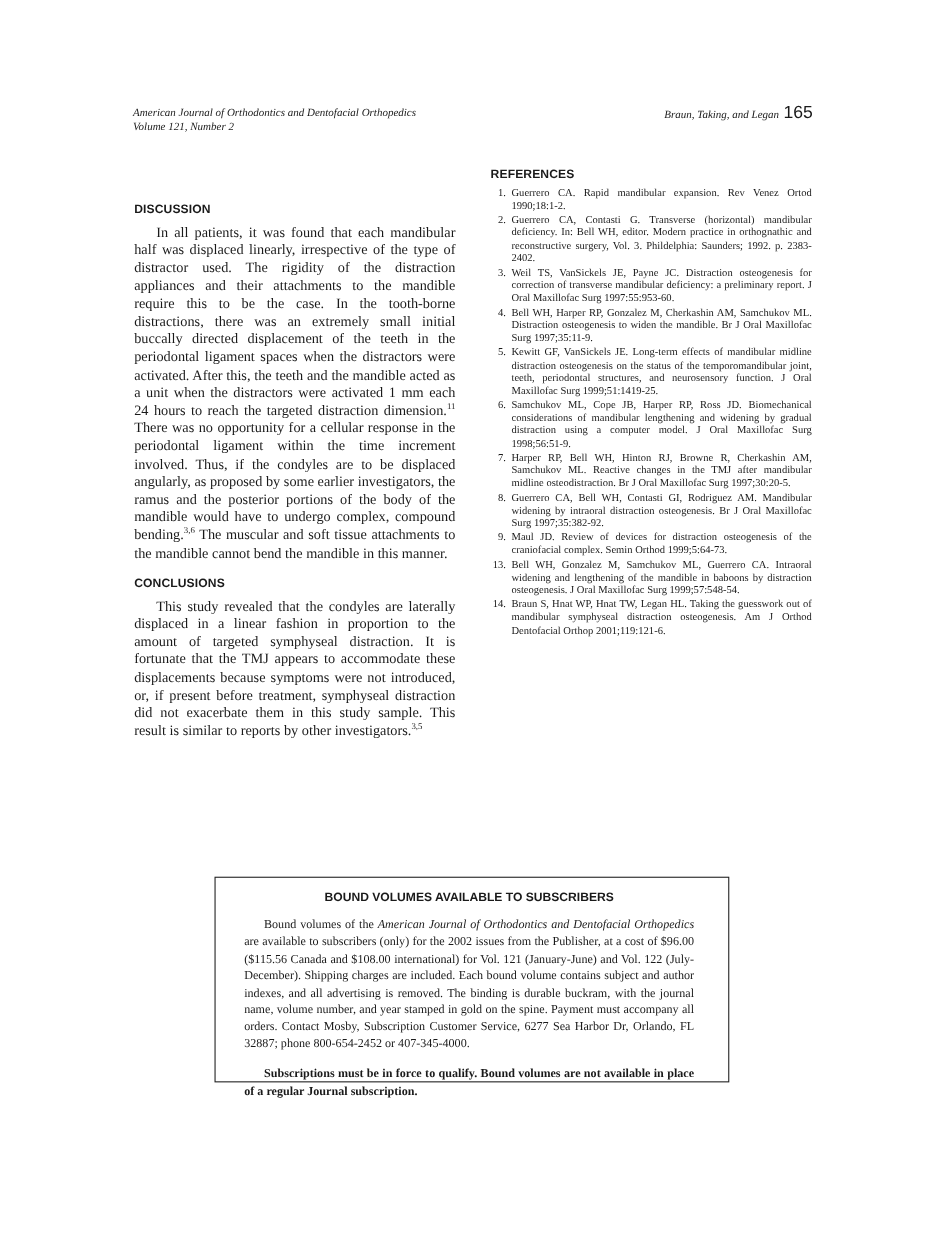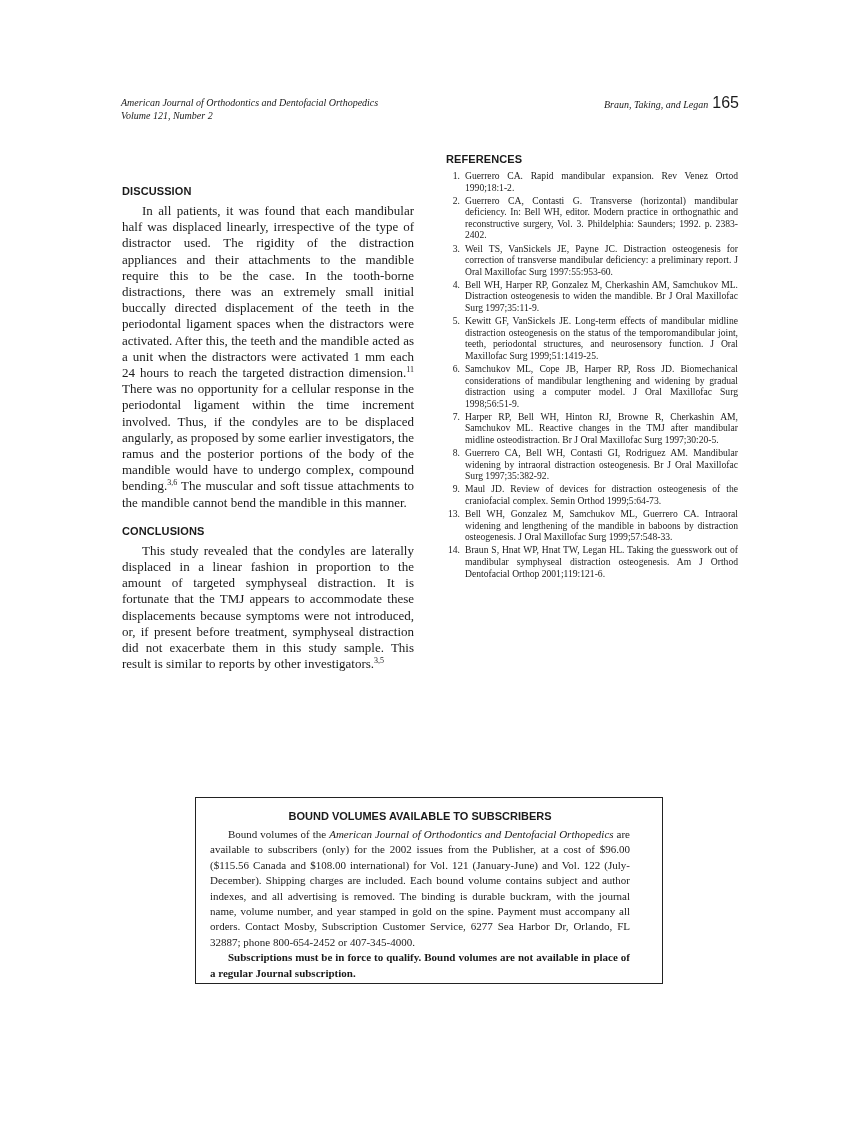--- a/index.html
+++ b/index.html
@@ -9,23 +9,23 @@
   .rh-right { position: absolute; right: 0; top: 0; }
   .rh-right .pg { font-family: "Liberation Sans", sans-serif; font-style: normal; font-weight: normal; font-size: 16px; margin-left: 4px; text-align: center; }
   .col-left { position: absolute; top: 153px; left: 122px; width: 292px; margin-top: 32px; }
   .col-right { position: absolute; top: 153px; left: 446px; width: 292px; }
   .sec-head { font-family: "Liberation Sans", sans-serif; font-weight: bold; font-size: 11px; margin: 0 0 6px 0; letter-spacing: 0.1px; }
   .body-text { font-family: "Liberation Serif", serif; font-size: 13px; line-height: 16.2px; text-align: justify; text-indent: 20px; margin: 0 0 14px 0; }
   sup { font-size: 8px; line-height: 0; vertical-align: super; }
   .refs { list-style: none; margin: 0; padding: 0; font-family: "Liberation Serif", serif; font-size: 9.6px; line-height: 11.6px; }
   .ref-item { position: relative; padding-left: 19px; text-align: justify; margin: 0 0 1.5px 0; }
   .ref-num { position: absolute; left: 0; width: 14px; text-align: right; }
-  .box { position: absolute; left: 195px; top: 797px; width: 468px; height: 187px; border: 1.5px solid #222; box-sizing: border-box; padding: 12px 32px 0 14px; }
+  .box { position: absolute; left: 195px; top: 797px; width: 468px; height: 187px; border: 1.5px solid #222; box-sizing: border-box; padding: 12px 19px 0 14px; }
   .box-title { font-family: "Liberation Sans", sans-serif; font-weight: bold; font-size: 11px; text-align: center; margin: 0 0 5px 0; }
-  .box-text { font-family: "Liberation Serif", serif; font-size: 11px; line-height: 15.4px; text-align: justify; text-indent: 18px; margin: 0; }
+  .box-text { font-family: "Liberation Serif", serif; font-size: 11px; line-height: 15.4px; text-align: justify; text-indent: 18px; margin: 12px; }
   .box-text.bold { font-weight: bold; }
   .it { font-style: italic; }
 </style>
 </head>
 <body>
 
 <div class="running-head">
   <div class="rh-left">
     <div>American Journal of Orthodontics and Dentofacial Orthopedics</div>
     <div>Volume 121, Number 2</div>
@@ -52,21 +52,21 @@
     <ol class="refs">
       <li class="ref-item"><span class="ref-num">1.</span><span>Guerrero CA. Rapid mandibular expansion. Rev Venez Ortod 1990;18:1-2.</span></li>
       <li class="ref-item"><span class="ref-num">2.</span><span>Guerrero CA, Contasti G. Transverse (horizontal) mandibular deficiency. In: Bell WH, editor. Modern practice in orthognathic and reconstructive surgery, Vol. 3. Phildelphia: Saunders; 1992. p. 2383-2402.</span></li>
       <li class="ref-item"><span class="ref-num">3.</span><span>Weil TS, VanSickels JE, Payne JC. Distraction osteogenesis for correction of transverse mandibular deficiency: a preliminary report. J Oral Maxillofac Surg 1997:55:953-60.</span></li>
       <li class="ref-item"><span class="ref-num">4.</span><span>Bell WH, Harper RP, Gonzalez M, Cherkashin AM, Samchukov ML. Distraction osteogenesis to widen the mandible. Br J Oral Maxillofac Surg 1997;35:11-9.</span></li>
       <li class="ref-item"><span class="ref-num">5.</span><span>Kewitt GF, VanSickels JE. Long-term effects of mandibular midline distraction osteogenesis on the status of the temporomandibular joint, teeth, periodontal structures, and neurosensory function. J Oral Maxillofac Surg 1999;51:1419-25.</span></li>
       <li class="ref-item"><span class="ref-num">6.</span><span>Samchukov ML, Cope JB, Harper RP, Ross JD. Biomechanical considerations of mandibular lengthening and widening by gradual distraction using a computer model. J Oral Maxillofac Surg 1998;56:51-9.</span></li>
       <li class="ref-item"><span class="ref-num">7.</span><span>Harper RP, Bell WH, Hinton RJ, Browne R, Cherkashin AM, Samchukov ML. Reactive changes in the TMJ after mandibular midline osteodistraction. Br J Oral Maxillofac Surg 1997;30:20-5.</span></li>
       <li class="ref-item"><span class="ref-num">8.</span><span>Guerrero CA, Bell WH, Contasti GI, Rodriguez AM. Mandibular widening by intraoral distraction osteogenesis. Br J Oral Maxillofac Surg 1997;35:382-92.</span></li>
       <li class="ref-item"><span class="ref-num">9.</span><span>Maul JD. Review of devices for distraction osteogenesis of the craniofacial complex. Semin Orthod 1999;5:64-73.</span></li>
-      <li class="ref-item"><span class="ref-num">13.</span><span>Bell WH, Gonzalez M, Samchukov ML, Guerrero CA. Intraoral widening and lengthening of the mandible in baboons by distraction osteogenesis. J Oral Maxillofac Surg 1999;57:548-33.</span></li>
+      <li class="ref-item"><span class="ref-num">13.</span><span>Bell WH, Gonzalez M, Samchukov ML, Guerrero CA. Intraoral widening and lengthening of the mandible in baboons by distraction osteogenesis. J Oral Maxillofac Surg 1999;57:548-54.</span></li>
       <li class="ref-item"><span class="ref-num">14.</span><span>Braun S, Hnat WP, Hnat TW, Legan HL. Taking the guesswork out of mandibular symphyseal distraction osteogenesis. Am J Orthod Dentofacial Orthop 2001;119:121-6.</span></li>
     </ol>
   </section>
 </div>
 
 <div class="box">
   <h3 class="box-title">BOUND VOLUMES AVAILABLE TO SUBSCRIBERS</h3>
   <p class="box-text"><span>Bound volumes of the </span><span class="it">American Journal of Orthodontics and Dentofacial Orthopedics</span><span> are available to subscribers (only) for the 2002 issues from the Publisher, at a cost of $96.00 ($115.56 Canada and $108.00 international) for Vol. 121 (January-June) and Vol. 122 (July-December). Shipping charges are included. Each bound volume contains subject and author indexes, and all advertising is removed. The binding is durable buckram, with the journal name, volume number, and year stamped in gold on the spine. Payment must accompany all orders. Contact Mosby, Subscription Customer Service, 6277 Sea Harbor Dr, Orlando, FL 32887; phone 800-654-2452 or 407-345-4000.</span></p>
   <p class="box-text bold">Subscriptions must be in force to qualify. Bound volumes are not available in place of a regular Journal subscription.</p>
 </div>

